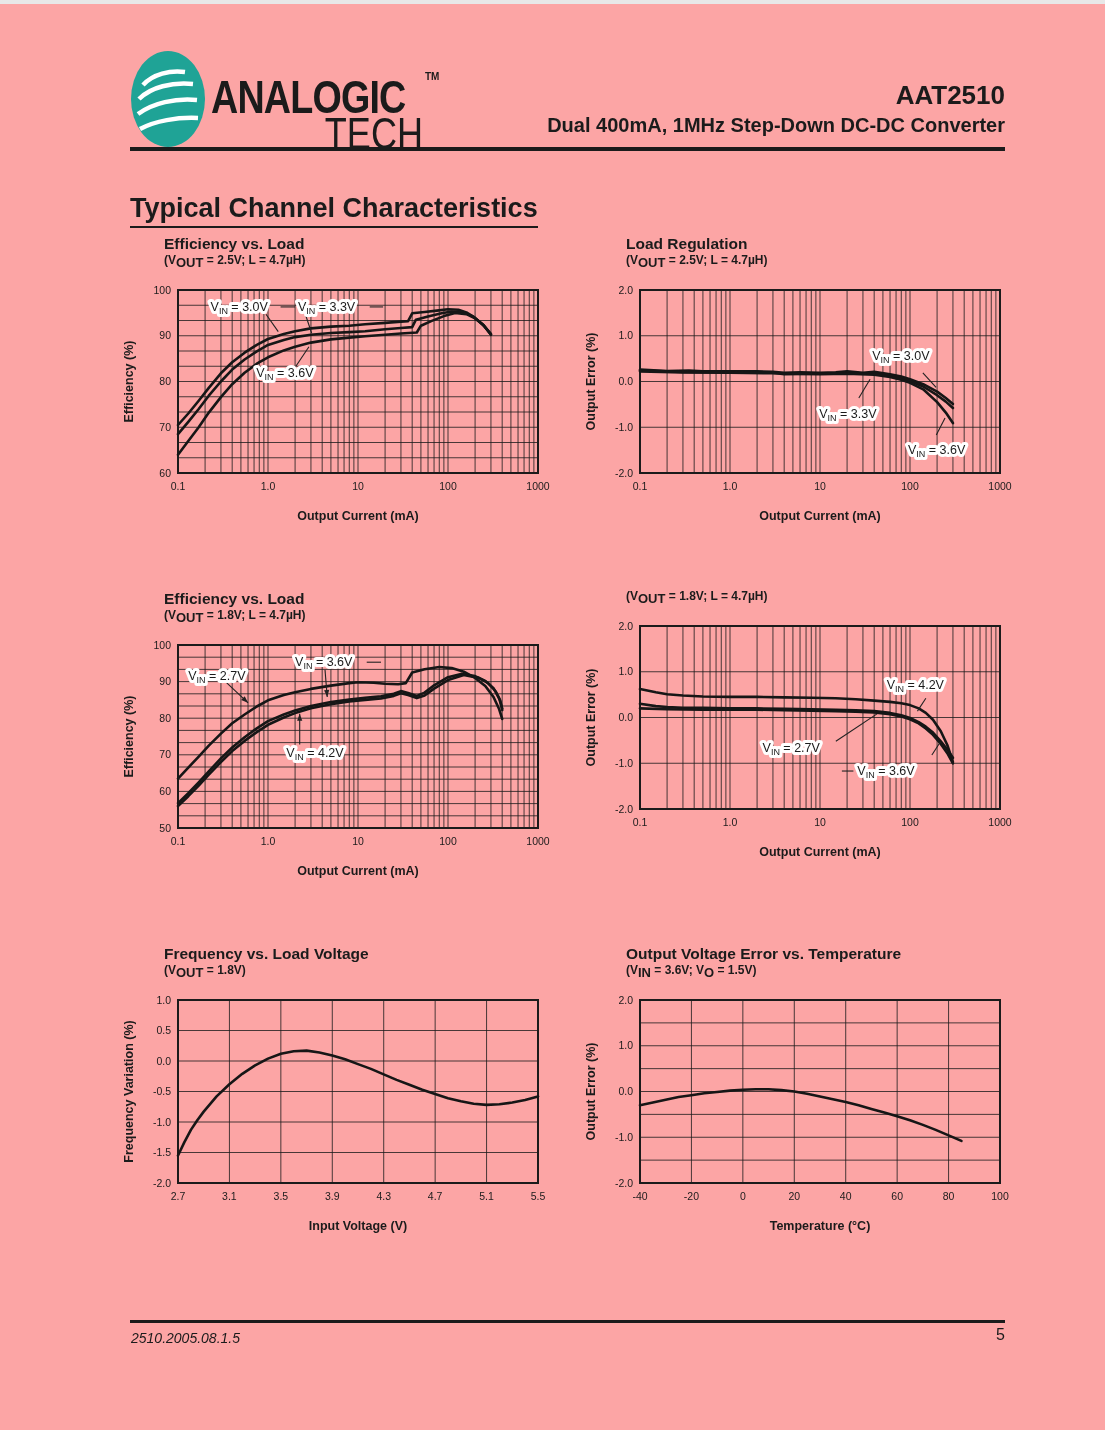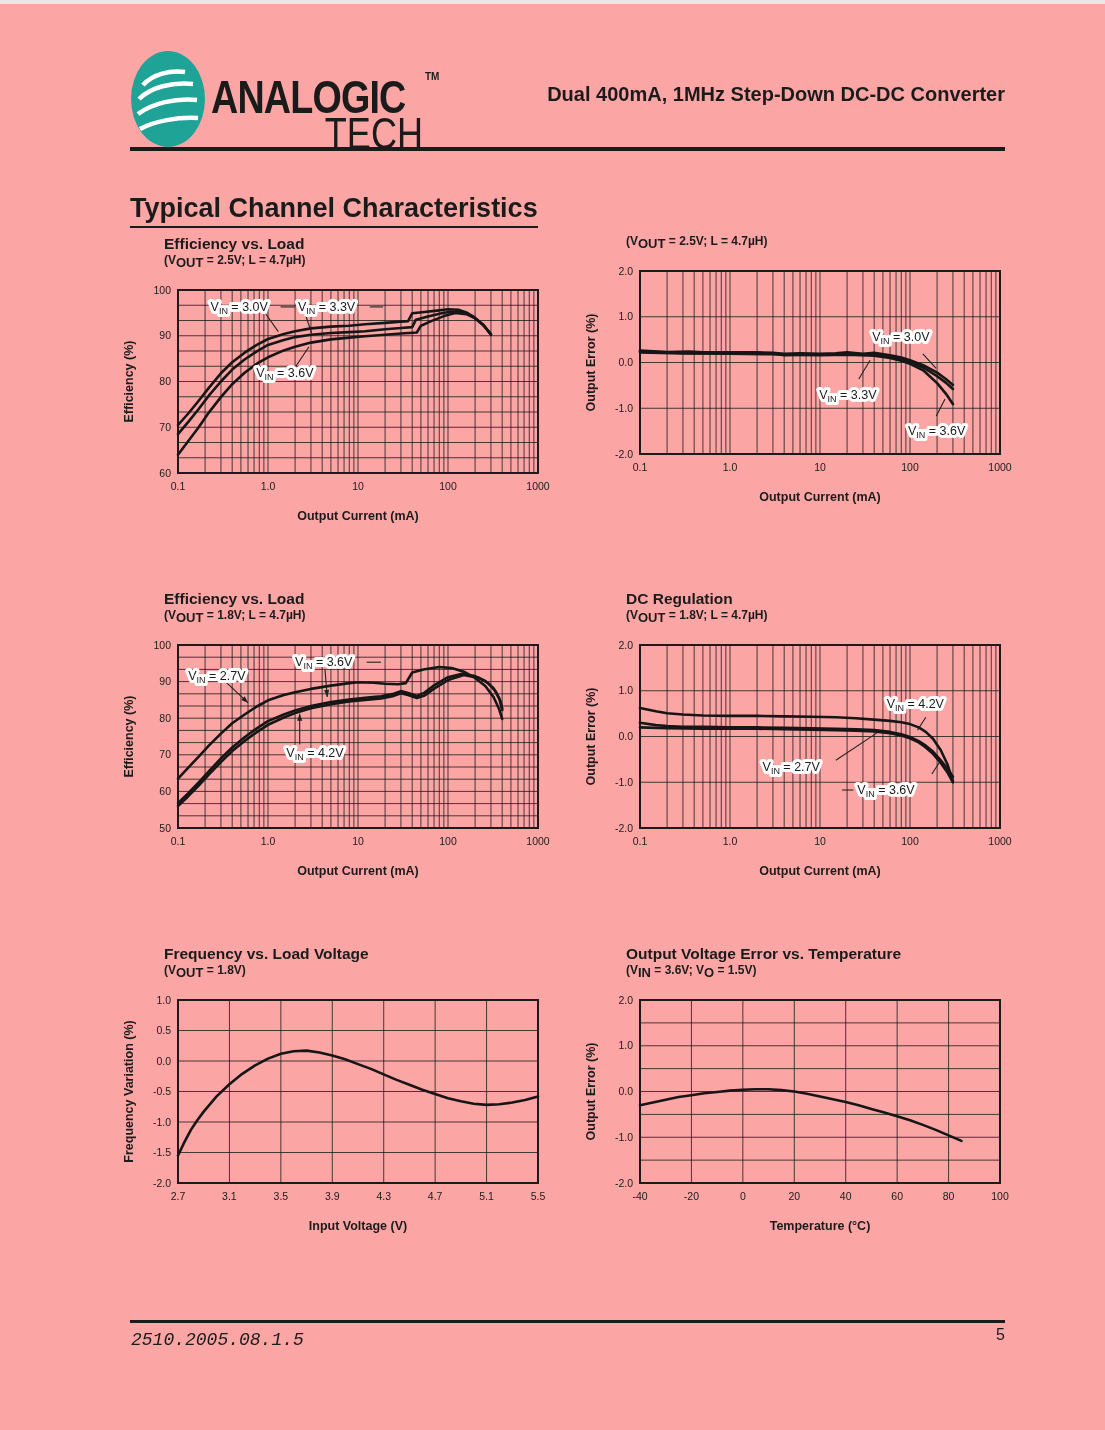--- a/index.html
+++ b/index.html
@@ -17,22 +17,22 @@
   
   .chart{position:absolute;width:432px;margin:0;}
   .chart figcaption{padding-left:44px;margin-top:2px;}
   .chart-title{font-size:15.5px;font-weight:bold;line-height:19px;}
   .chart-subtitle{font-size:12px;font-weight:bold;line-height:15px;}
   .chart-subtitle sub{font-size:13px;}
   .chart-canvas{display:block;margin-top:12px;}
   svg text{font-family:"Liberation Sans", sans-serif;fill:#1b1b1b;}
   
   .footer-rule{position:absolute;left:130px;top:1316px;width:875px;height:3px;background:#1b1b1b;}
-  .doc-code{position:absolute;left:131px;top:1326px;font-family:Liberation Mono, monospace;
-            font-style:italic;font-size:18px;}
+  .doc-code{position:absolute;left:131px;top:1326px;font-family:Liberation Sans, sans-serif;
+            font-style:italic;font-size:14px;}
   .page-number{position:absolute;right:100px;top:1322px;font-size:16px;}
 </style>
 </head>
 <body>
 
 <div class="page">
 
   <svg class="logo" width="312" height="102" viewBox="0 0 312 102">
     <ellipse cx="37" cy="50" rx="37" ry="48" class="logo-mark" fill="#1fa396"></ellipse>
     <g stroke="#ffffff" stroke-width="4.5" fill="none">
@@ -40,20 +40,21 @@
       <path d="M 7,65 C 22,54 44,49 66,51"></path>
       <path d="M 8,50 C 20,38 41,33 62,35"></path>
       <path d="M 12,36 C 22,25 39,21 54,23"></path>
     </g>
     <text transform="translate(80,64) scale(0.82,1)" font-size="46" font-weight="bold" letter-spacing="-1">ANALOGIC</text>
     <text x="294" y="31" font-size="10" font-weight="bold">TM</text>
     <text transform="translate(292,100) scale(0.82,1)" text-anchor="end" font-size="44">TECH</text>
   </svg>
 
   <div class="part-block">
+    <div class="part-number">AAT2510</div>
     <div class="doc-title">Dual 400mA, 1MHz Step-Down DC-DC Converter</div>
   </div>
   <div class="header-rule"></div>
 
   <h1 class="section-title">Typical Channel Characteristics</h1>
 
   <figure class="chart" style="left:120px;top:228px">
     <figcaption>
       <div class="chart-title">Efficiency vs. Load</div>
       <div class="chart-subtitle">(V<sub>OUT</sub> = 2.5V; L = 4.7µH)</div>
@@ -140,20 +141,21 @@
         </g>
         <g>
           <line x1="176.05784749501788" y1="83.94499999999998" x2="188.9360374007659" y2="64.73000000000003" stroke="#222" stroke-width="1.1"></line>
           <text x="136.23085477578786" y="94.80749999999998" text-anchor="start" font-size="12.5" paint-order="stroke" stroke="#ffffff" stroke-width="6" stroke-linejoin="round"><tspan>V</tspan><tspan dy="3" font-size="72%">IN</tspan><tspan dy="-3"> = 3.6V</tspan></text>
         </g>
       </svg>
   </figure>
 
   <figure class="chart" style="left:582px;top:228px">
     <figcaption>
+      <div class="chart-title">Load Regulation</div>
       <div class="chart-subtitle">(V<sub>OUT</sub> = 2.5V; L = 4.7µH)</div>
     </figcaption>
     <svg class="chart-canvas" width="432" height="246">
         <g stroke="#1b1b1b" stroke-width="0.8">
           <line x1="58" y1="8" x2="58" y2="191"></line>
           <line x1="85.09269960975831" y1="8" x2="85.09269960975831" y2="191"></line>
           <line x1="100.94091292476963" y1="8" x2="100.94091292476963" y2="191"></line>
           <line x1="112.18539921951663" y1="8" x2="112.18539921951663" y2="191"></line>
           <line x1="120.90730039024169" y1="8" x2="120.90730039024169" y2="191"></line>
           <line x1="128.03361253452795" y1="8" x2="128.03361253452795" y2="191"></line>
@@ -319,21 +321,20 @@
         <g>
           <line x1="179.69642663002264" y1="107.552" x2="179.69642663002264" y2="76.80799999999999" stroke="#222" stroke-width="1.1"></line>
           <polygon points="179.69642663002264,76.80799999999999 182.29642663002264,83.80799999999999 177.09642663002265,83.80799999999999" fill="#222"></polygon>
           <text x="166.37079843903325" y="119.97" text-anchor="start" font-size="12.5" paint-order="stroke" stroke="#ffffff" stroke-width="6" stroke-linejoin="round"><tspan>V</tspan><tspan dy="3" font-size="72%">IN</tspan><tspan dy="-3"> = 4.2V</tspan></text>
         </g>
       </svg>
   </figure>
 
   <figure class="chart" style="left:582px;top:583px">
     <figcaption>
-      <div class="chart-title">DC Regulation</div>
       <div class="chart-subtitle">(V<sub>OUT</sub> = 1.8V; L = 4.7µH)</div>
     </figcaption>
     <svg class="chart-canvas" width="432" height="246">
         <g stroke="#1b1b1b" stroke-width="0.8">
           <line x1="58" y1="8" x2="58" y2="191"></line>
           <line x1="85.09269960975831" y1="8" x2="85.09269960975831" y2="191"></line>
           <line x1="100.94091292476963" y1="8" x2="100.94091292476963" y2="191"></line>
           <line x1="112.18539921951663" y1="8" x2="112.18539921951663" y2="191"></line>
           <line x1="120.90730039024169" y1="8" x2="120.90730039024169" y2="191"></line>
           <line x1="128.03361253452795" y1="8" x2="128.03361253452795" y2="191"></line>

